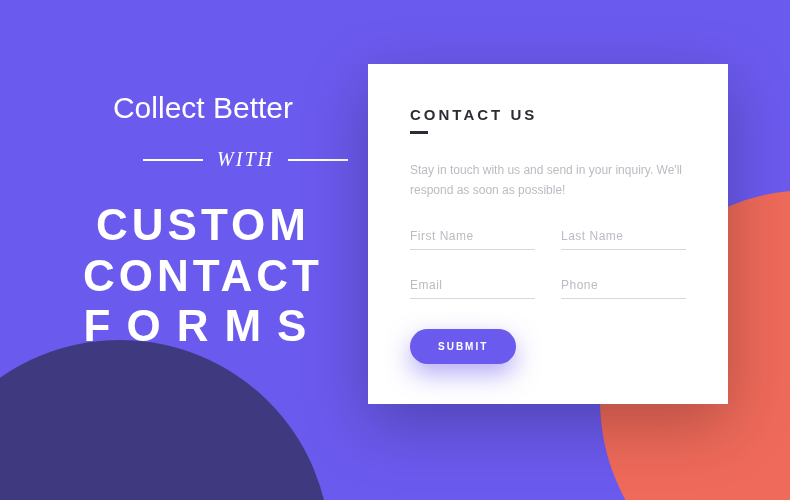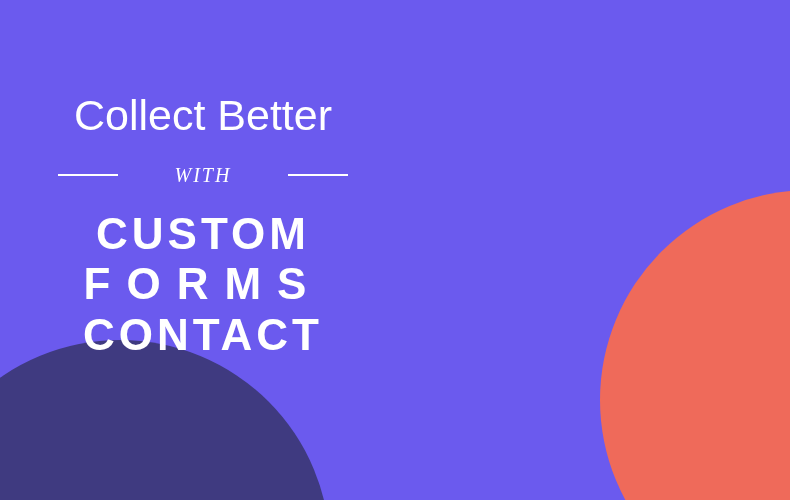--- a/index.html
+++ b/index.html
@@ -30,29 +30,29 @@
   }
   .hero {
     position: absolute;
     left: 58px;
     top: 90px;
     color: #fff;
     text-align: center;
     width: 290px;
   }
   .hero .line1 {
-    font-size: 43px;
+    font-size: 30px;
     font-weight: 400;
     line-height: 1.2;
   }
   .hero .with-row {
     display: flex;
     align-items: center;
-    justify-content: space-between;
-    margin: 22px 0 22px;
+    justify-content: flex-end;
+    margin: 22px 0 29px;
   }
   .hero .rule {
     height: 2px;
     background: #fff;
     flex: 1;
     max-width: 60px;
   }
   .hero .with {
     font-size: 20px;
     font-style: italic;
@@ -140,17 +140,37 @@
   <div class="bg-coral"></div>
 
   <div class="hero">
     <div class="line1">Collect Better</div>
     <div class="with-row">
       <div class="rule"></div>
       <div class="with">WITH</div>
       <div class="rule"></div>
     </div>
     <div class="big">CUSTOM</div>
+    <div class="big">CONTACT</div>
     <div class="big forms">FORMS</div>
-    <div class="big">CONTACT</div>
   </div>
 
+  <div class="card">
+    <h2>CONTACT US</h2>
+    <div class="underline"></div>
+    <p class="desc">Stay in touch with us and send in your inquiry. We'll respond as soon as possible!</p>
+    <div class="fields">
+      <div class="field">
+        <input type="text" placeholder="First Name" style="">
+      </div>
+      <div class="field">
+        <input type="text" placeholder="Last Name" style="">
+      </div>
+      <div class="field">
+        <input type="text" placeholder="Email" style="">
+      </div>
+      <div class="field">
+        <input type="text" placeholder="Phone" style="">
+      </div>
+    </div>
+    <button class="submit">SUBMIT</button>
+  </div>
 </div>
 
 </body></html>

